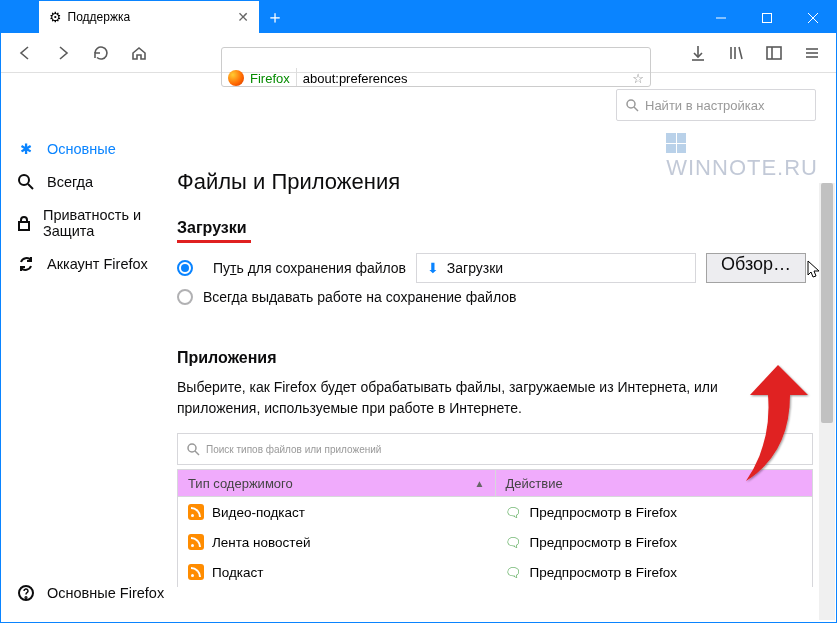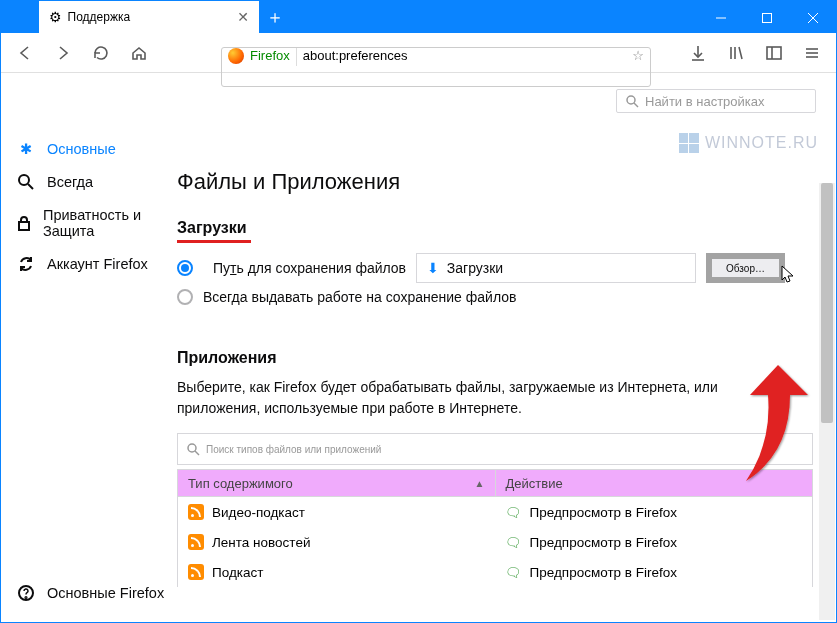--- a/index.html
+++ b/index.html
@@ -12,73 +12,73 @@
   .tab .close { margin-left: auto; font-size: 14px; color: #666; }
   .newtab { width: 32px; height: 32px; display: flex; align-items: center; justify-content: center; color: #fff; font-size: 18px; font-weight: 300; }
   .winctrls { margin-left: auto; display: flex; }
   .winbtn { width: 46px; height: 30px; display: flex; align-items: center; justify-content: center; color: #fff; }
   .winbtn svg { stroke: #fff; fill: none; stroke-width: 1; }
 
   
   .navbar { height: 40px; background: #fff; display: flex; align-items: center; padding: 0 8px; border-bottom: 1px solid #e0e0e0; gap: 6px; }
   .navico { width: 32px; height: 32px; display: flex; align-items: center; justify-content: center; border-radius: 4px; color: #5a5a5a; }
   .navico svg { stroke: #5a5a5a; fill: none; stroke-width: 1.6; }
-  .urlbar { flex: 1; max-width: 430px; margin-left: 60px; height: 40px; border: 1px solid #ccc; border-radius: 3px; display: flex; align-items: flex-start; padding: 0 6px; gap: 6px; font-size: 13px; margin-top: 28px; }
+  .urlbar { flex: 1; max-width: 430px; margin-left: 60px; height: 40px; border: 1px solid #ccc; border-radius: 3px; display: flex; align-items: flex-end; padding: 0 6px; gap: 6px; font-size: 13px; margin-top: 28px; }
   .ff-icon { width: 16px; height: 16px; border-radius: 50%; background: radial-gradient(circle at 30% 30%, #ffcc33, #ff6600 60%, #cc3300); position: relative; }
   .urlbar .label { color: #058b00; font-size: 13px; }
   .urlbar .divider { width: 1px; height: 18px; background: #ddd; }
   .urlbar .star { margin-left: auto; color: #888; }
   .right-tools { margin-left: auto; display: flex; gap: 6px; }
 
   
   .content { display: flex; height: calc(100% - 72px); position: relative; }
   .sidebar { width: 168px; padding-top: 60px; }
   .side-item { display: flex; align-items: center; gap: 10px; padding: 8px 14px; font-size: 14.5px; color: #0c0c0d; }
   .side-item.active { color: #0a84ff; }
   .side-item .sico { width: 22px; display: flex; justify-content: center; }
   .side-item svg { stroke: currentColor; fill: none; stroke-width: 2; }
   .side-bottom { position: absolute; bottom: 12px; left: 0; }
 
   .main { flex: 1; padding: 16px 18px 0 8px; position: relative; overflow: hidden; }
-  .searchbox { position: absolute; top: 16px; right: 20px; width: 200px; height: 24px; border: 1px solid #d7d7db; border-radius: 2px; display: flex; align-items: center; padding: 0 8px; gap: 6px; color: #999; font-size: 13px; }
+  .searchbox { position: absolute; top: 16px; right: 20px; width: 200px; height: 32px; border: 1px solid #d7d7db; border-radius: 2px; display: flex; align-items: center; padding: 0 8px; gap: 6px; color: #999; font-size: 13px; }
   h1.sect { font-size: 22px; font-weight: 400; color: #0c0c0d; margin-top: 80px; margin-bottom: 24px; }
   h2.grp { font-size: 16px; font-weight: 700; color: #0c0c0d; margin-bottom: 10px; position: relative; display: inline-block; }
   .underline-red::after { content: ""; position: absolute; left: 0; right: -4px; bottom: -6px; height: 3px; background: #e02020; }
 
   .row { display: flex; align-items: center; margin: 6px 0; font-size: 14px; color: #0c0c0d; }
   .radio { width: 16px; height: 16px; border: 2px solid #0a84ff; border-radius: 50%; margin-right: 10px; display: flex; align-items: center; justify-content: center; }
   .radio.checked::after { content: ""; width: 8px; height: 8px; background: #0a84ff; border-radius: 50%; }
   .radio.unchecked { border-color: #b1b1b3; }
 
   .pathrow { display: flex; align-items: center; gap: 10px; }
   .pathlabel { position: relative; }
   .pathlabel .u { text-decoration: underline; }
   .folderbox { display: flex; align-items: center; gap: 8px; border: 1px solid #d7d7db; height: 30px; padding: 0 10px; font-size: 14px; flex: 0 0 280px; }
   .dl-icon { color: #0a84ff; font-size: 14px; }
-  .browse-btn { height: 30px; padding: 0 14px; border: 6px solid #a3a3a3; background: #ededf0; font-size: 10px; display: flex; align-items: center; position: relative; }
+  .browse-btn { height: 30px; padding: 0 14px; border: 1px solid #a3a3a3; background: #ededf0; font-size: 18px; display: flex; align-items: flex-start; position: relative; }
 
   .apps { margin-top: 44px; }
   .apps p { font-size: 14px; color: #0c0c0d; line-height: 1.5; margin-bottom: 14px; max-width: 620px; }
   .appsearch { border: 1px solid #d7d7db; height: 32px; display: flex; align-items: center; padding: 0 8px; gap: 6px; color: #999; font-size: 10px; margin-bottom: 4px; max-width: 636px; }
 
   .table { max-width: 636px; }
   .thead { display: flex; background: #f0abfc; border: 1px solid #d7d7db; height: 28px; font-size: 13px; color: #444; }
   .thead .col { flex: 1; display: flex; align-items: center; padding: 0 10px; border-right: 1px solid #d7d7db; }
   .thead .col:last-child { border-right: none; }
   .trow { display: flex; height: 30px; border-left: 1px solid #d7d7db; border-right: 1px solid #d7d7db; font-size: 13.5px; }
   .trow .col { flex: 1; display: flex; align-items: center; padding: 0 10px; gap: 8px; }
   .rss { width: 16px; height: 16px; background: #ff8c00; border-radius: 3px; position: relative; }
   .rss::before { content: ""; position: absolute; left: 3px; bottom: 3px; width: 3px; height: 3px; background: #fff; border-radius: 50%; }
   .rss::after { content:""; position:absolute; left:3px; bottom:3px; width:8px; height:8px; border:2px solid #fff; border-left:none; border-bottom:none; border-radius:0 12px 0 0; }
   .preview-ico { color: #3a9a3a; font-size: 13px; }
   .sort { margin-left: auto; font-size: 10px; color: #666; }
   .scrolltrack { position:absolute; right:1px; top:110px; width:16px; bottom:2px; background:#f0f0f0; }
   .scrollthumb { position:absolute; left:2px; right:2px; top:0; height:240px; background:#c1c1c1; border-radius:2px;}
 
-  .watermark { position: absolute; top: 60px; right: 18px; font-size: 16px; letter-spacing: 1px; color: rgba(80,100,140,0.35); font-weight: 300; display:flex; align-items:center; gap:2px;}
+  .watermark { position: absolute; top: 60px; right: 18px; font-size: 22px; letter-spacing: 1px; color: rgba(80,100,140,0.35); font-weight: 300; display:flex; align-items:flex-start; gap:2px;flex-direction:column;}
   .watermark .win { width:20px; height:20px; display:grid; grid-template-columns:1fr 1fr; grid-template-rows:1fr 1fr; gap:1px; margin-right:4px;}
   .watermark .win span{ background: rgba(80,140,200,0.4);}
   
   .arrow { position: absolute; top: 290px; right: 18px; width: 90px; height: 120px; pointer-events:none; }
 
   .cursor { position:absolute; width:14px; height:20px; }
 </style>
 </head>
 <body>
 

